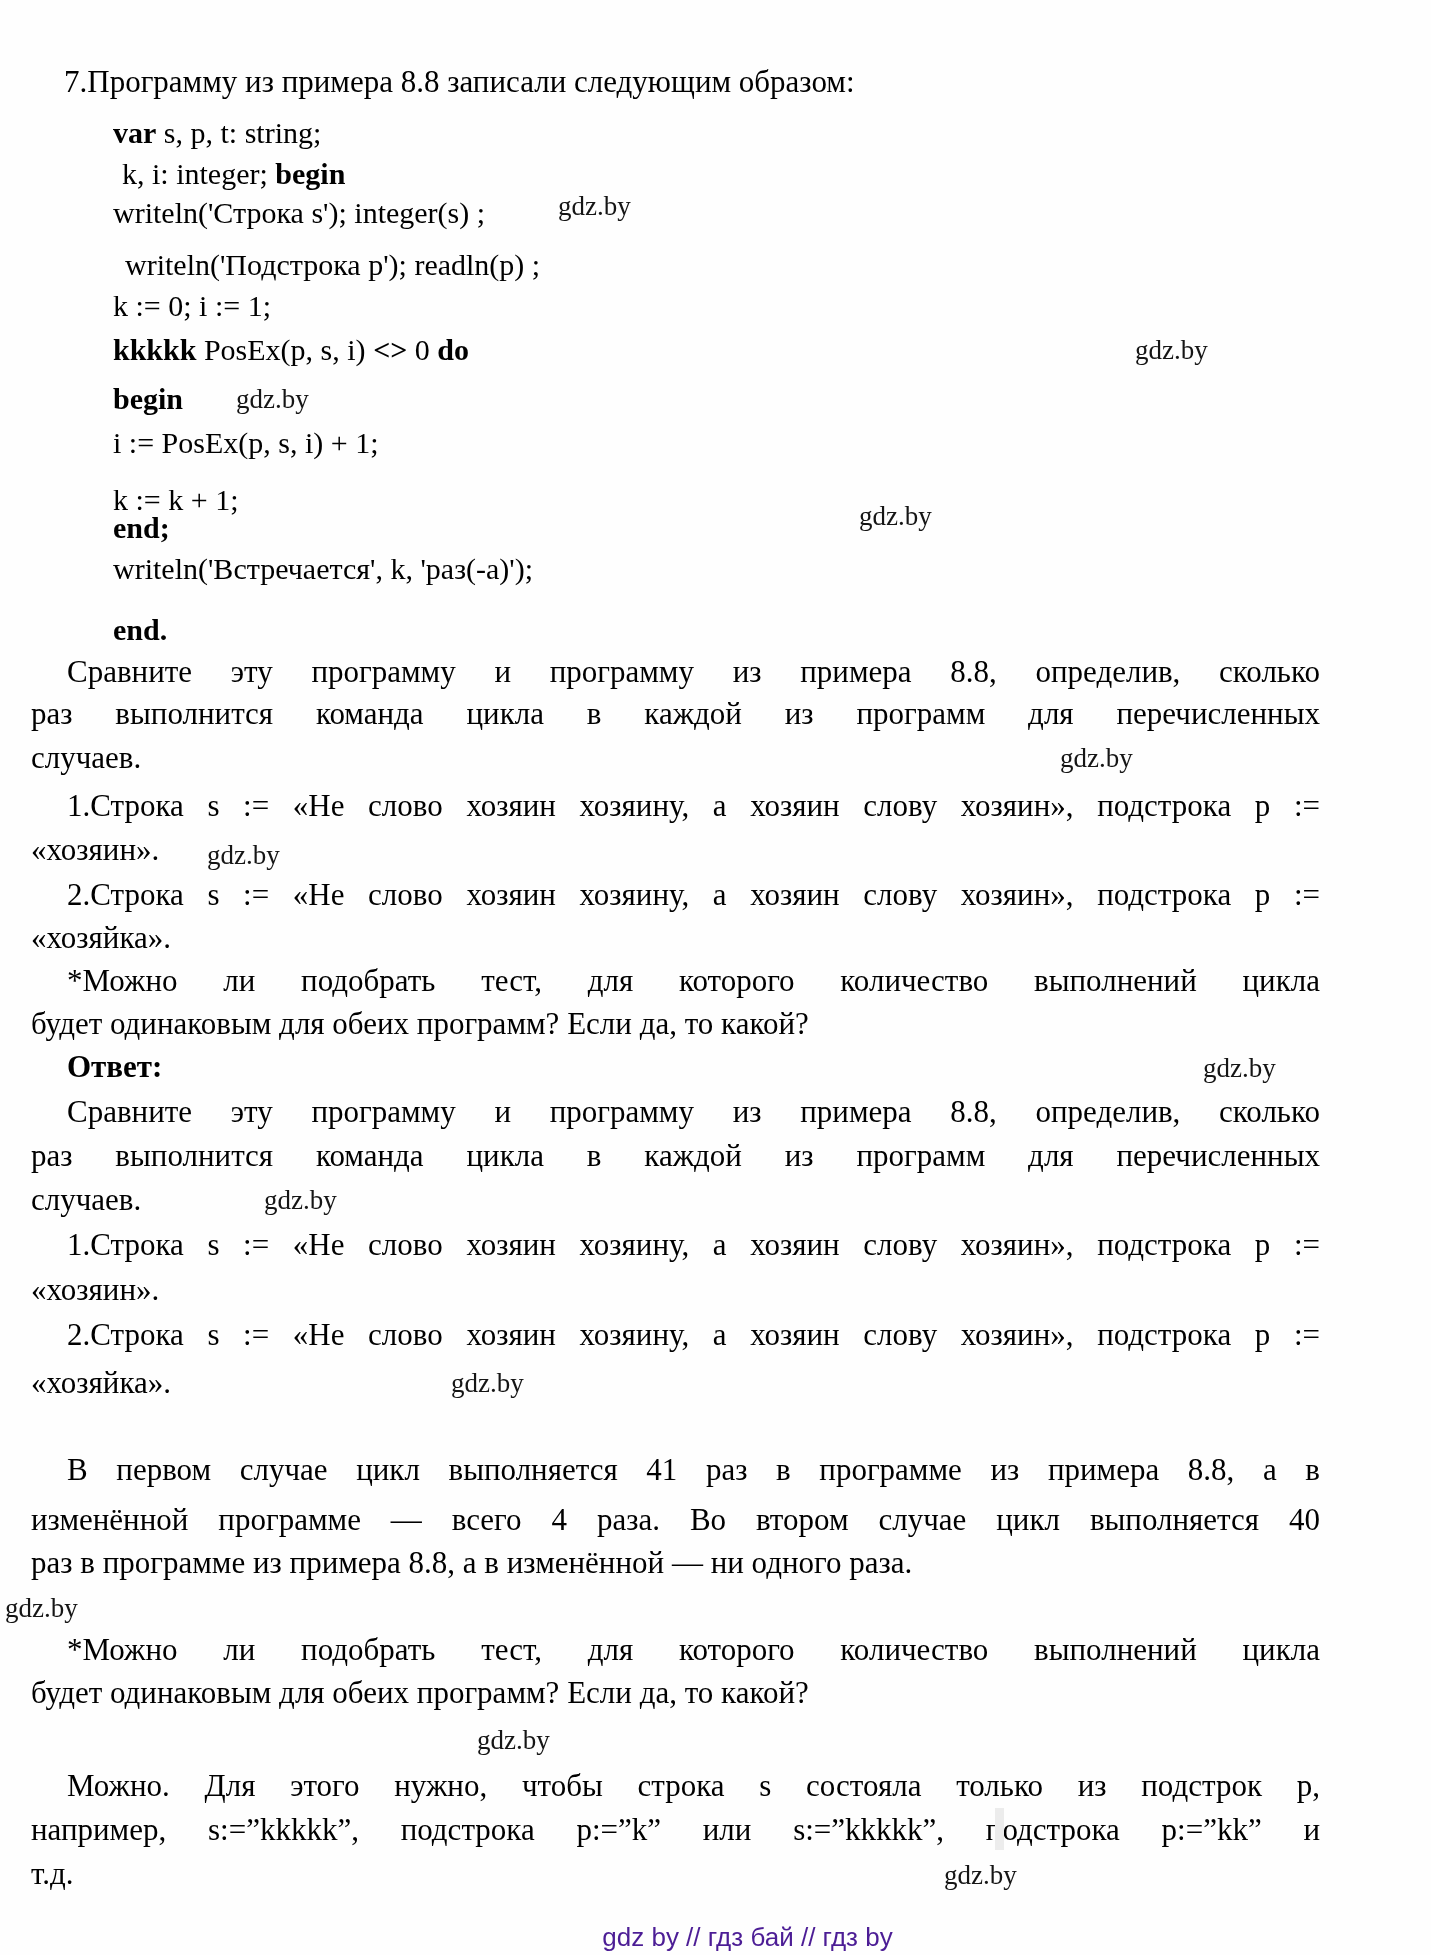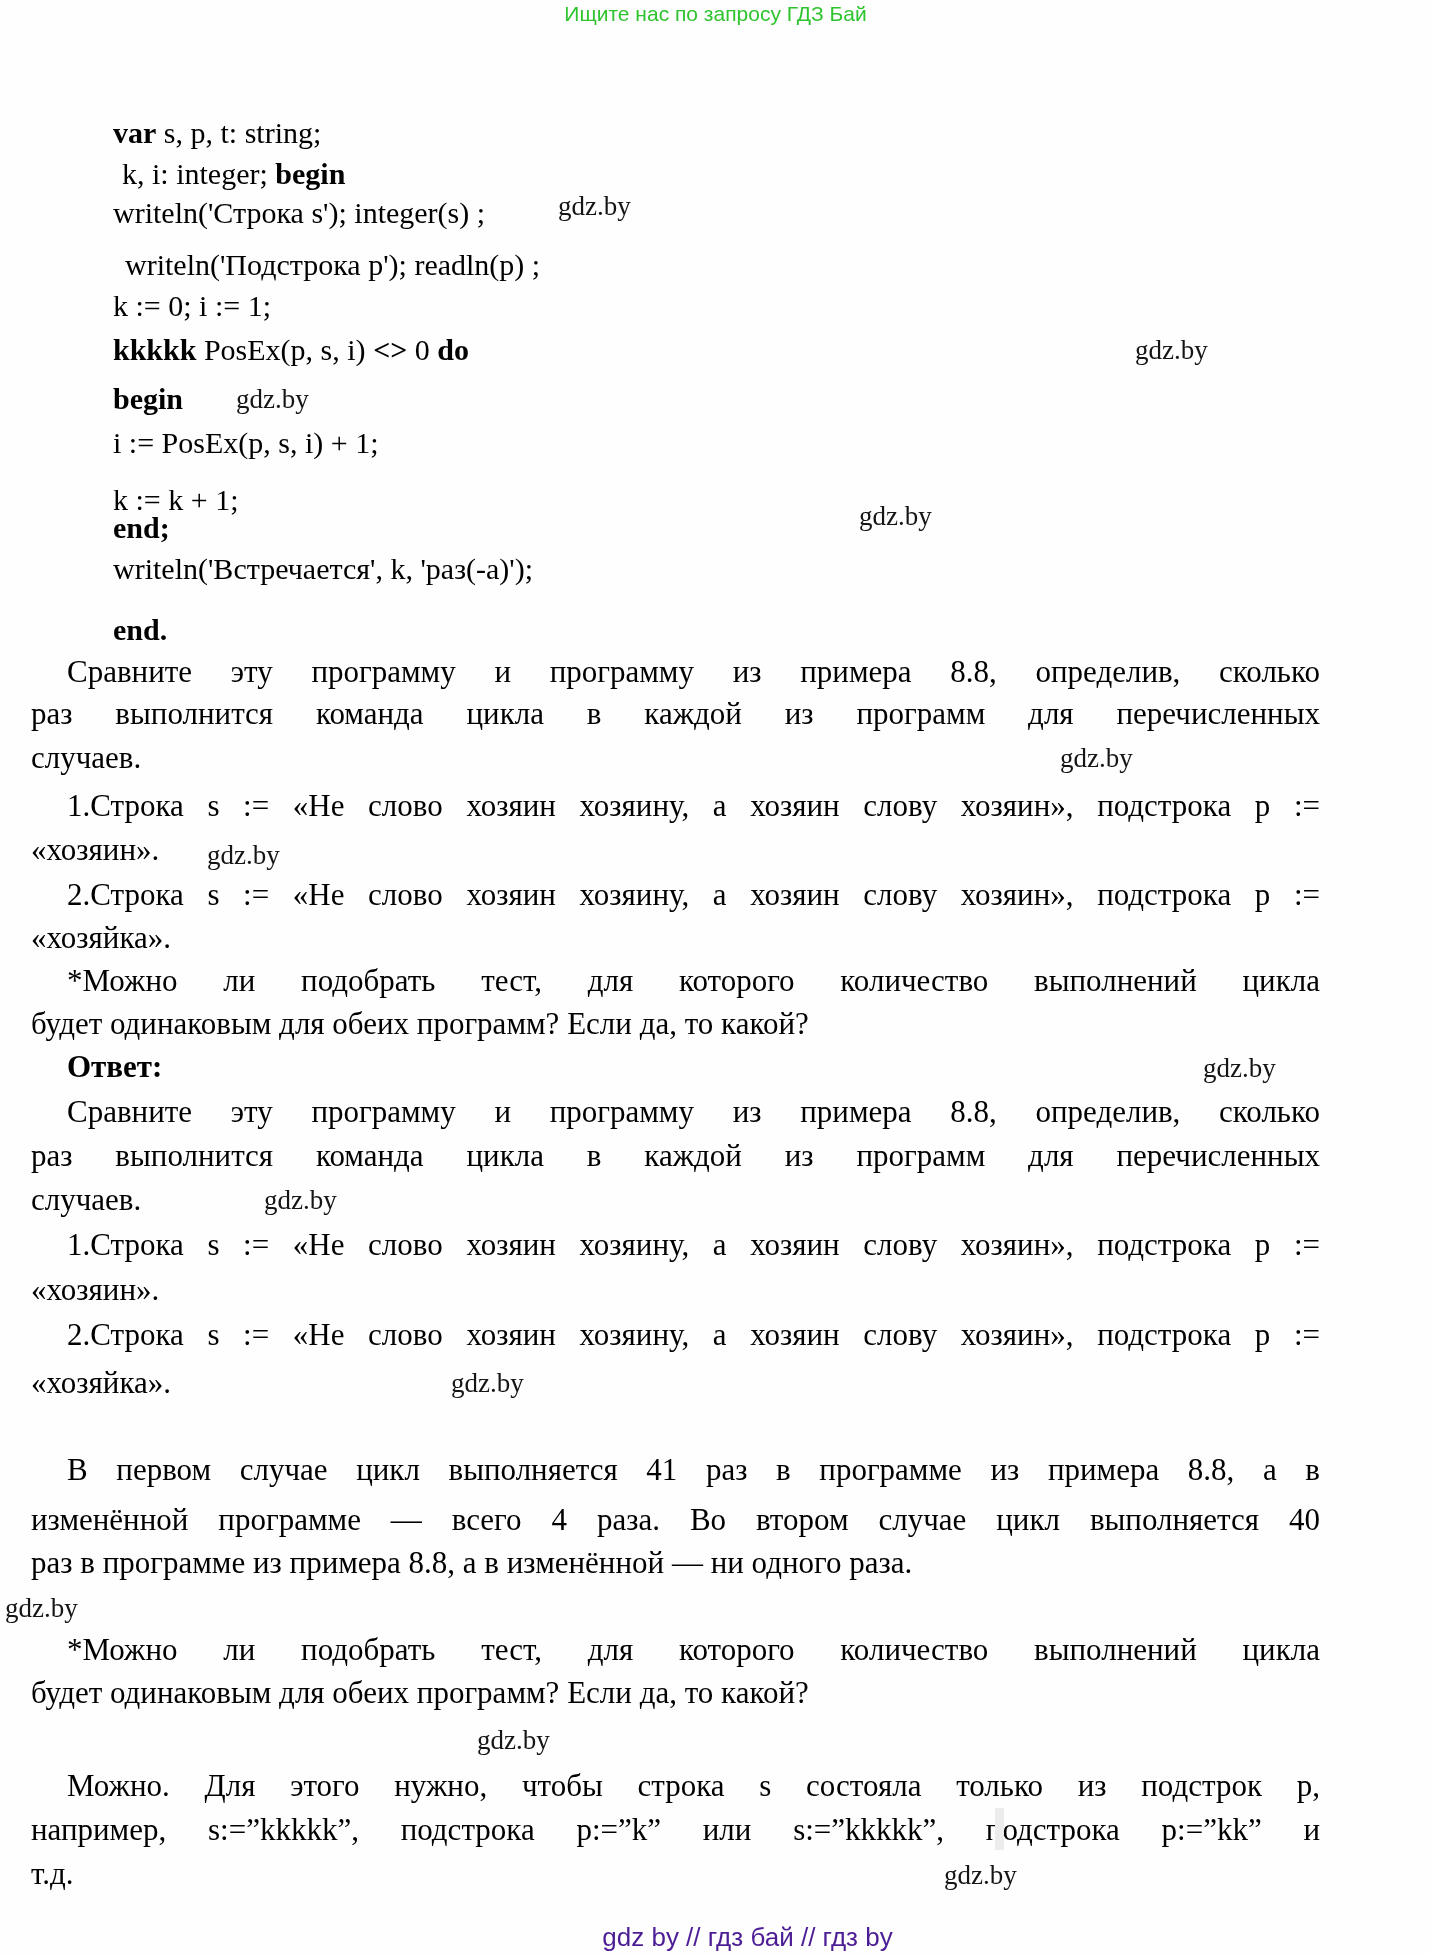--- a/index.html
+++ b/index.html
@@ -62,21 +62,21 @@
     font-family: "Liberation Sans", sans-serif;
     font-size: 26px;
     line-height: 32px;
   }
   .artifact { position: absolute; }
 </style>
 </head>
 <body>
 
 <div class="page">
-  <div class="banner" style="color: rgb(47, 196, 47);">Ищите нас по запросу ГДЗ Бай</div>
+  <div class="title-line" style="left: 64px; top: 61px;">7.Программу из примера 8.8 записали следующим образом:</div>
   <div id="code-layer">
       <div class="code-line" style="left: 113px; top: 113px;"><span class="b">var</span><span> s, p, t: string;</span></div>
       <div class="code-line" style="left: 122px; top: 154px;"><span>k, i: integer; </span><span class="b">begin</span></div>
       <div class="code-line" style="left: 113px; top: 193px;"><span>writeln('Строка s'); integer(s) ;</span></div>
       <div class="code-line" style="left: 113px; top: 245px; margin-left: 12px;"><span>writeln('Подстрока p'); readln(p) ;</span></div>
       <div class="code-line" style="left: 113px; top: 286px;"><span>k := 0; i := 1;</span></div>
       <div class="code-line" style="left: 113px; top: 330px;"><span class="b">kkkkk</span><span> PosEx(p, s, i) </span><span class="b">&lt;&gt;</span><span> 0 </span><span class="b">do</span></div>
       <div class="code-line" style="left: 113px; top: 379px;"><span class="b">begin</span></div>
       <div class="code-line" style="left: 113px; top: 423px;"><span>i := PosEx(p, s, i) + 1;</span></div>
       <div class="code-line" style="left: 113px; top: 465px; margin-top: 15px;"><span>k := k + 1;</span></div>

